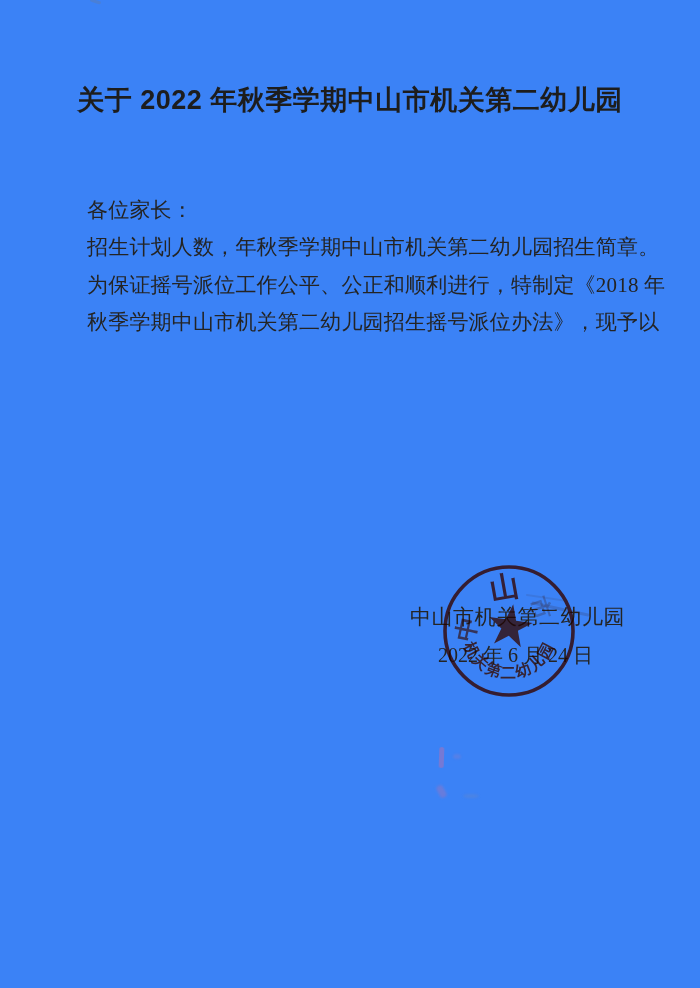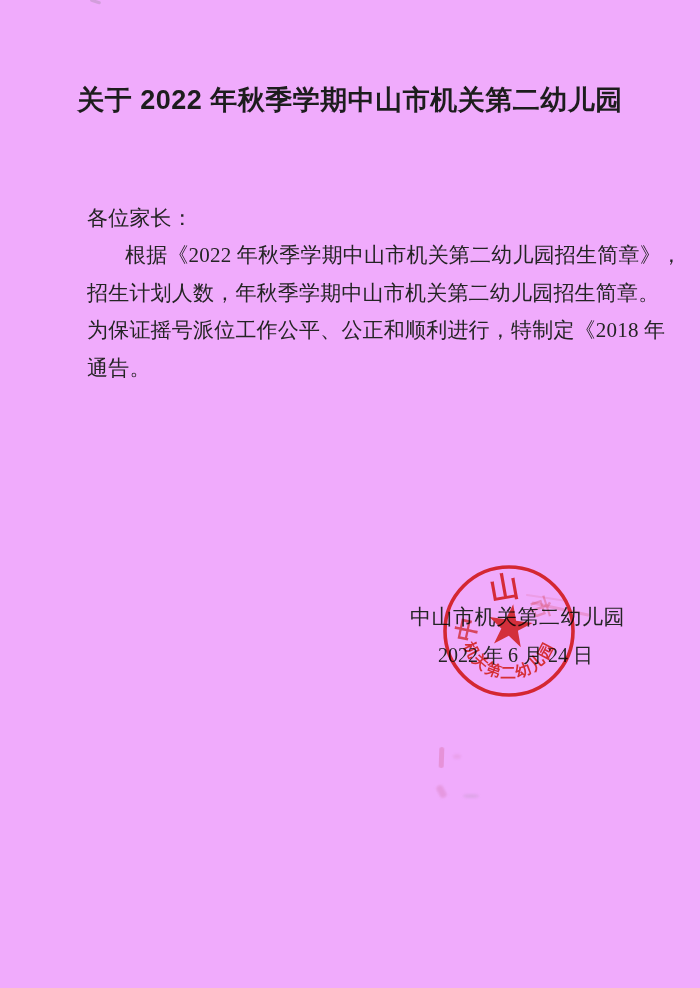--- a/index.html
+++ b/index.html
@@ -1,20 +1,20 @@
 <!DOCTYPE html>
 <html><head>
 <meta charset="utf-8">
 <style>
   html, body { margin: 0; padding: 0; background: #ffffff; }
   .page {
     position: relative;
     width: 700px;
     height: 988px;
-    background: #f0abfc;
+    background: #3b82f6;
     overflow: hidden;
     font-family: "Liberation Serif", "DejaVu Serif", serif;
     color: #222222;
   }
   
   .scan-artifact-top {
     position: absolute;
     left: 90px; top: 0;
     width: 11px; height: 3px;
     background: rgba(120,120,120,0.25);
@@ -31,21 +31,21 @@
     font-weight: 700;
     font-size: 27px;
     line-height: 38px;
     letter-spacing: 0.5px;
     color: #1d1d1d;
   }
   .title .t-line { display: block; }
   .bodytext {
     position: absolute;
     left: 87px;
-    top: 200px;
+    top: 192px;
     width: 545px;
     font-size: 21px;
     line-height: 37.4px;
     letter-spacing: 0.2px;
     color: #242424;
   }
   .bodytext .line { height: 37.4px; white-space: nowrap; }
   .bodytext .indent { padding-left: 38px; }
   .sig-name {
     position: absolute;
@@ -103,24 +103,23 @@
 <div class="page">
 
   <div class="scan-artifact-top"></div>
 
   <h1 class="title">
     <span class="t-line">关于 2022 年秋季学期中山市机关第二幼儿园</span>
   </h1>
 
   <div class="bodytext">
     <div class="line">各位家长：</div>
-    <div class="line indent">根据《2022 年秋季学期中山市机关第二幼儿园招生简章》，</div>
     <div class="line">招生计划人数，年秋季学期中山市机关第二幼儿园招生简章。</div>
     <div class="line">为保证摇号派位工作公平、公正和顺利进行，特制定《2018 年</div>
-    <div class="line">通告。</div>
+    <div class="line">秋季学期中山市机关第二幼儿园招生摇号派位办法》，现予以</div>
   </div>
 
   <div class="sig-name">中山市机关第二幼儿园</div>
   <div class="sig-date">2022 年 6 月 24 日</div>
 
   <svg class="seal" viewBox="0 0 180 150" xmlns="http://www.w3.org/2000/svg">
     <defs>
       <path id="sealArc" d="M 27,73 A 47,47 0 0 0 121,73" fill="none"></path>
     </defs>
 

